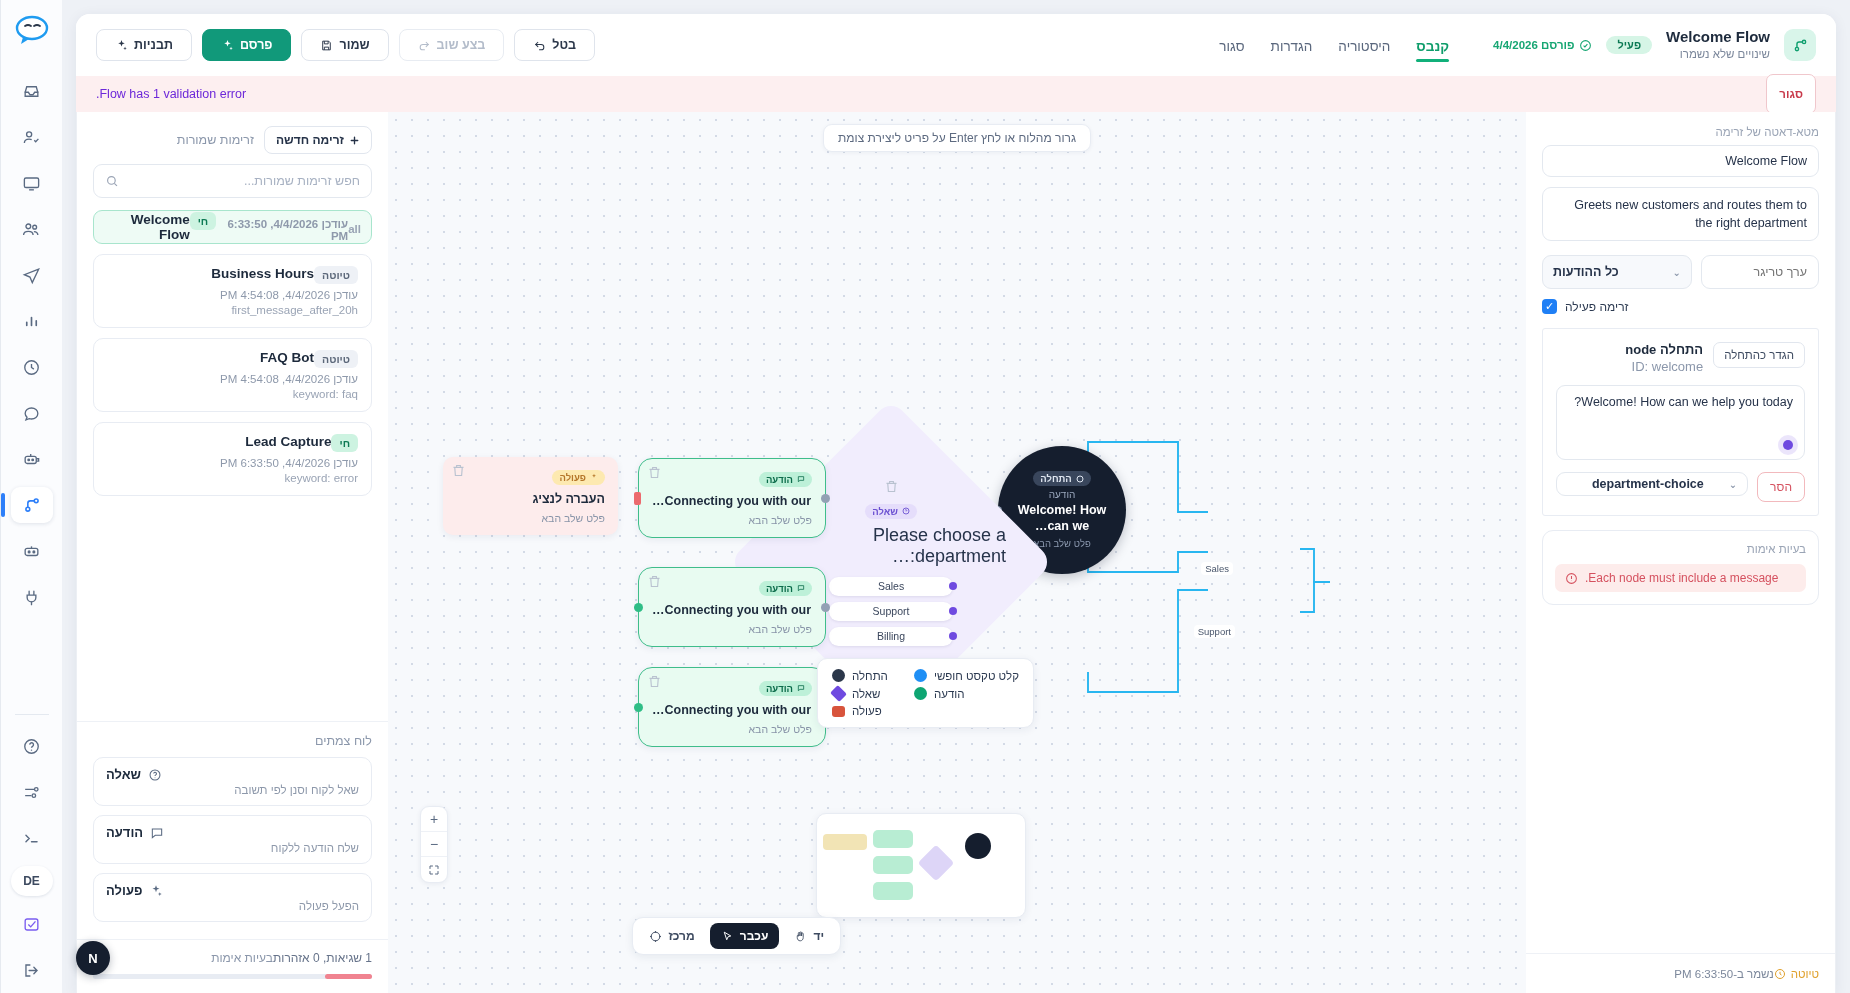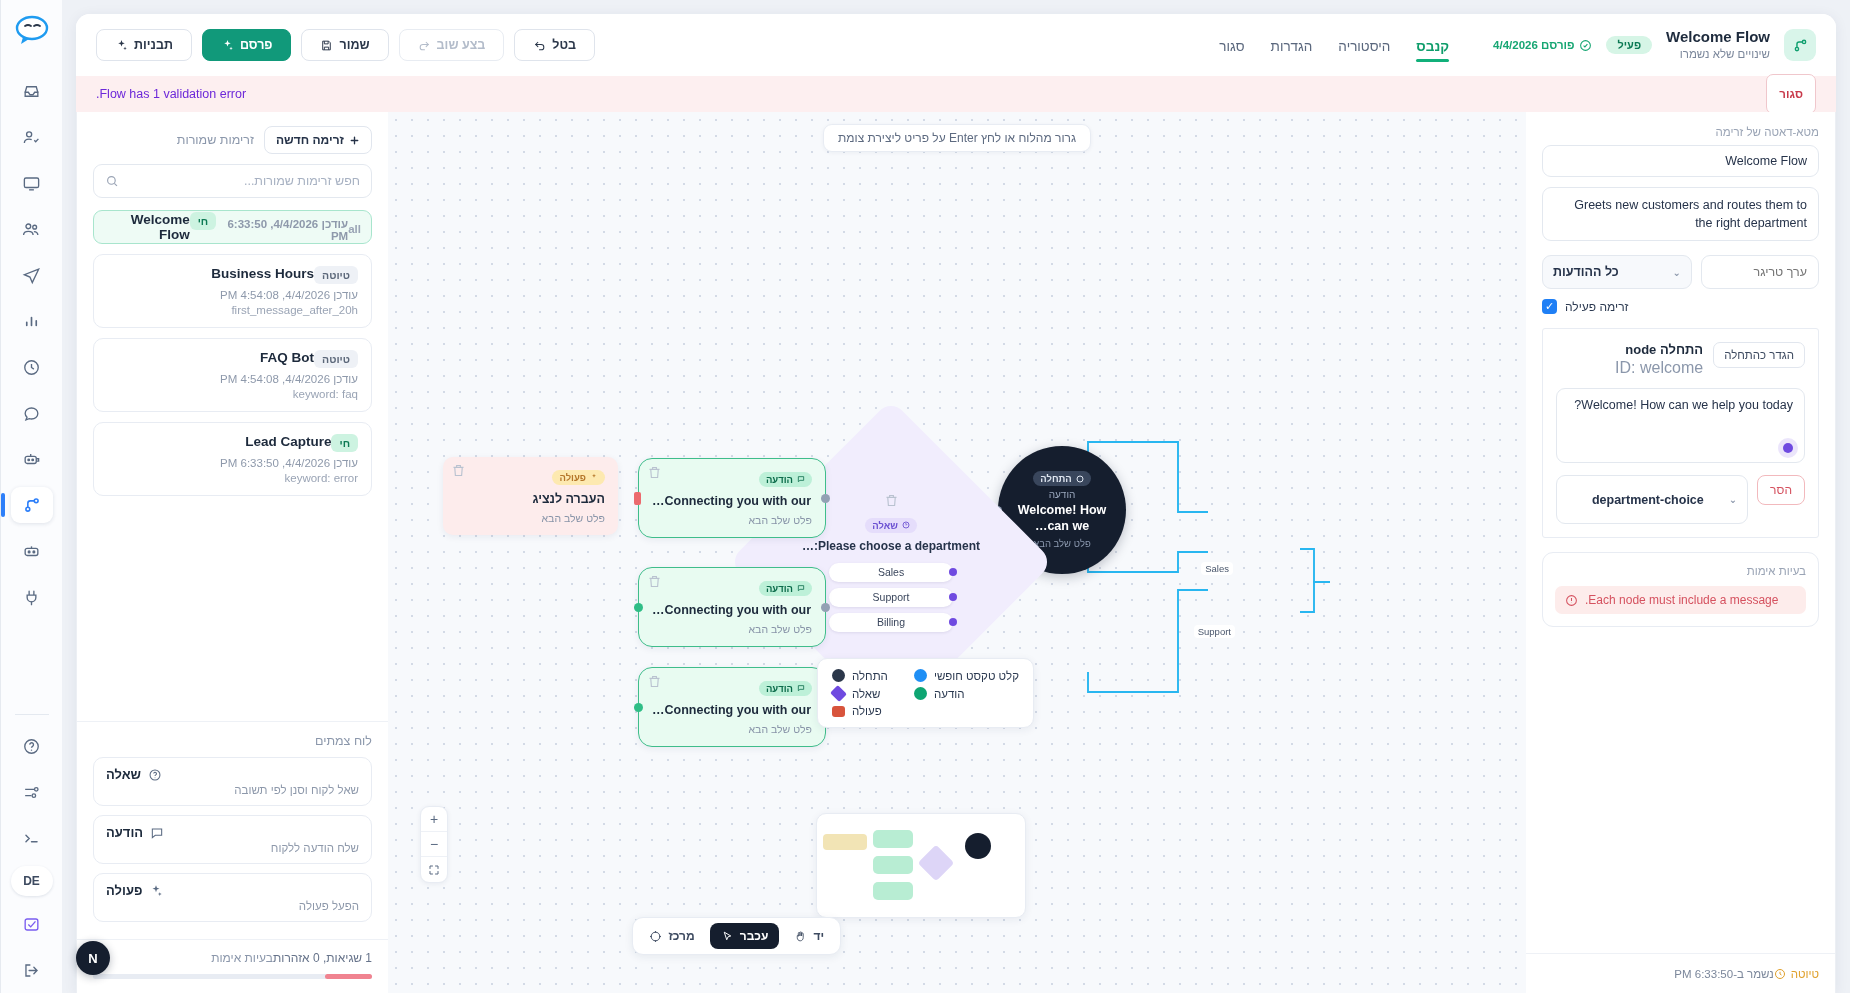--- a/index.html
+++ b/index.html
@@ -237,21 +237,21 @@
   .opt {
     width: 124px; height: 19px; border-radius: 11px; background: #fff;
     display: flex; align-items: center; justify-content: center;
     font-size: 10.5px; color: #3a465c; position: relative;
     box-shadow: 0 1px 3px rgba(40,30,90,.10);
   }
   .opt .dot {
     position: absolute; right: -4px; top: 50%; margin-top: -4px;
     width: 8px; height: 8px; border-radius: 50%; background: #6f4ae0;
   }
-  .q-text { font-size: 12px; color: #26334a; font-weight: 700; margin-bottom: 4px; text-align: right; }
+  .q-text { font-size: 18px; color: #26334a; font-weight: 400; margin-bottom: 4px; text-align: right; }
 
   .n-circle {
     width: 128px; height: 128px; border-radius: 50%; background: #151e2e;
     display: flex; flex-direction: column; align-items: center; justify-content: center;
     box-shadow: 0 3px 12px rgba(15,25,45,.25); position: relative; gap: 3px;
   }
   .c-type { font-size: 10px; color: #9aa7bd; }
   .c-title { font-size: 12.5px; font-weight: 700; color: #fff; text-align: center; line-height: 1.25; width: 92px; }
   .c-sub { font-size: 9.5px; color: #8b98ae; }
 
@@ -330,21 +330,21 @@
     font-size: 11px; cursor: pointer; flex: 0 0 15px;
   }
   .chklbl { font-size: 12px; color: #2c3a51; }
 
   .card {
     border: 1px solid #e8ecf3; border-radius: 3px; padding: 13px; margin-bottom: 14px;
   }
   .card-head { display: flex; flex-direction: row-reverse; align-items: flex-start; gap: 10px; margin-bottom: 11px; }
   .ch-txt { flex: 1 1 auto; text-align: right; }
   .ch-t { font-size: 13px; font-weight: 700; color: #1d2a3c; }
-  .ch-id { font-size: 16px; color: #8b97ab; margin-top: 2px; }
+  .ch-id { font-size: 13px; color: #8b97ab; margin-top: 2px; }
   .ghost-btn {
     height: 26px; padding: 0 10px; border-radius: 7px; border: 1px solid #e1e6ee;
     background: #fff; font-size: 11.5px; color: #3d4a60; cursor: pointer; font-family: inherit; white-space: nowrap;
   }
   .danger-btn {
     height: 30px; padding: 0 12px; border-radius: 8px; border: 1px solid #f2b9bd;
     background: #fff; font-size: 12px; color: #d5515f; cursor: pointer; font-family: inherit;
   }
   .msgbox {
     position: relative; border: 1px solid #e3e8ef; border-radius: 9px; padding: 9px 11px;
@@ -911,21 +911,21 @@
                   <div class="ch-t">התחלה node</div>
                   <div class="ch-id">ID: welcome</div>
                 </div>
                 <button class="ghost-btn">הגדר כהתחלה</button>
               </div>
               <div class="msgbox">
                 <span>Welcome! How can we help you today?</span>
                 <span class="cdot"></span>
               </div>
               <div class="row2" style="margin-bottom:0">
-                <div class="sel" style="flex:1 1 auto;background:#fff;height:49px">
+                <div class="sel" style="flex:1 1 auto;background:#fff;height:24px">
                   <span style="flex:1 1 auto;text-align:center">department-choice</span>
                   <span class="chev">⌄</span>
                 </div>
                 <button class="danger-btn">הסר</button>
               </div>
             </div>
 
             <div class="err-card">
               <div class="lbl" style="margin-bottom:0">בעיות אימות</div>
               <div class="err-pill">

